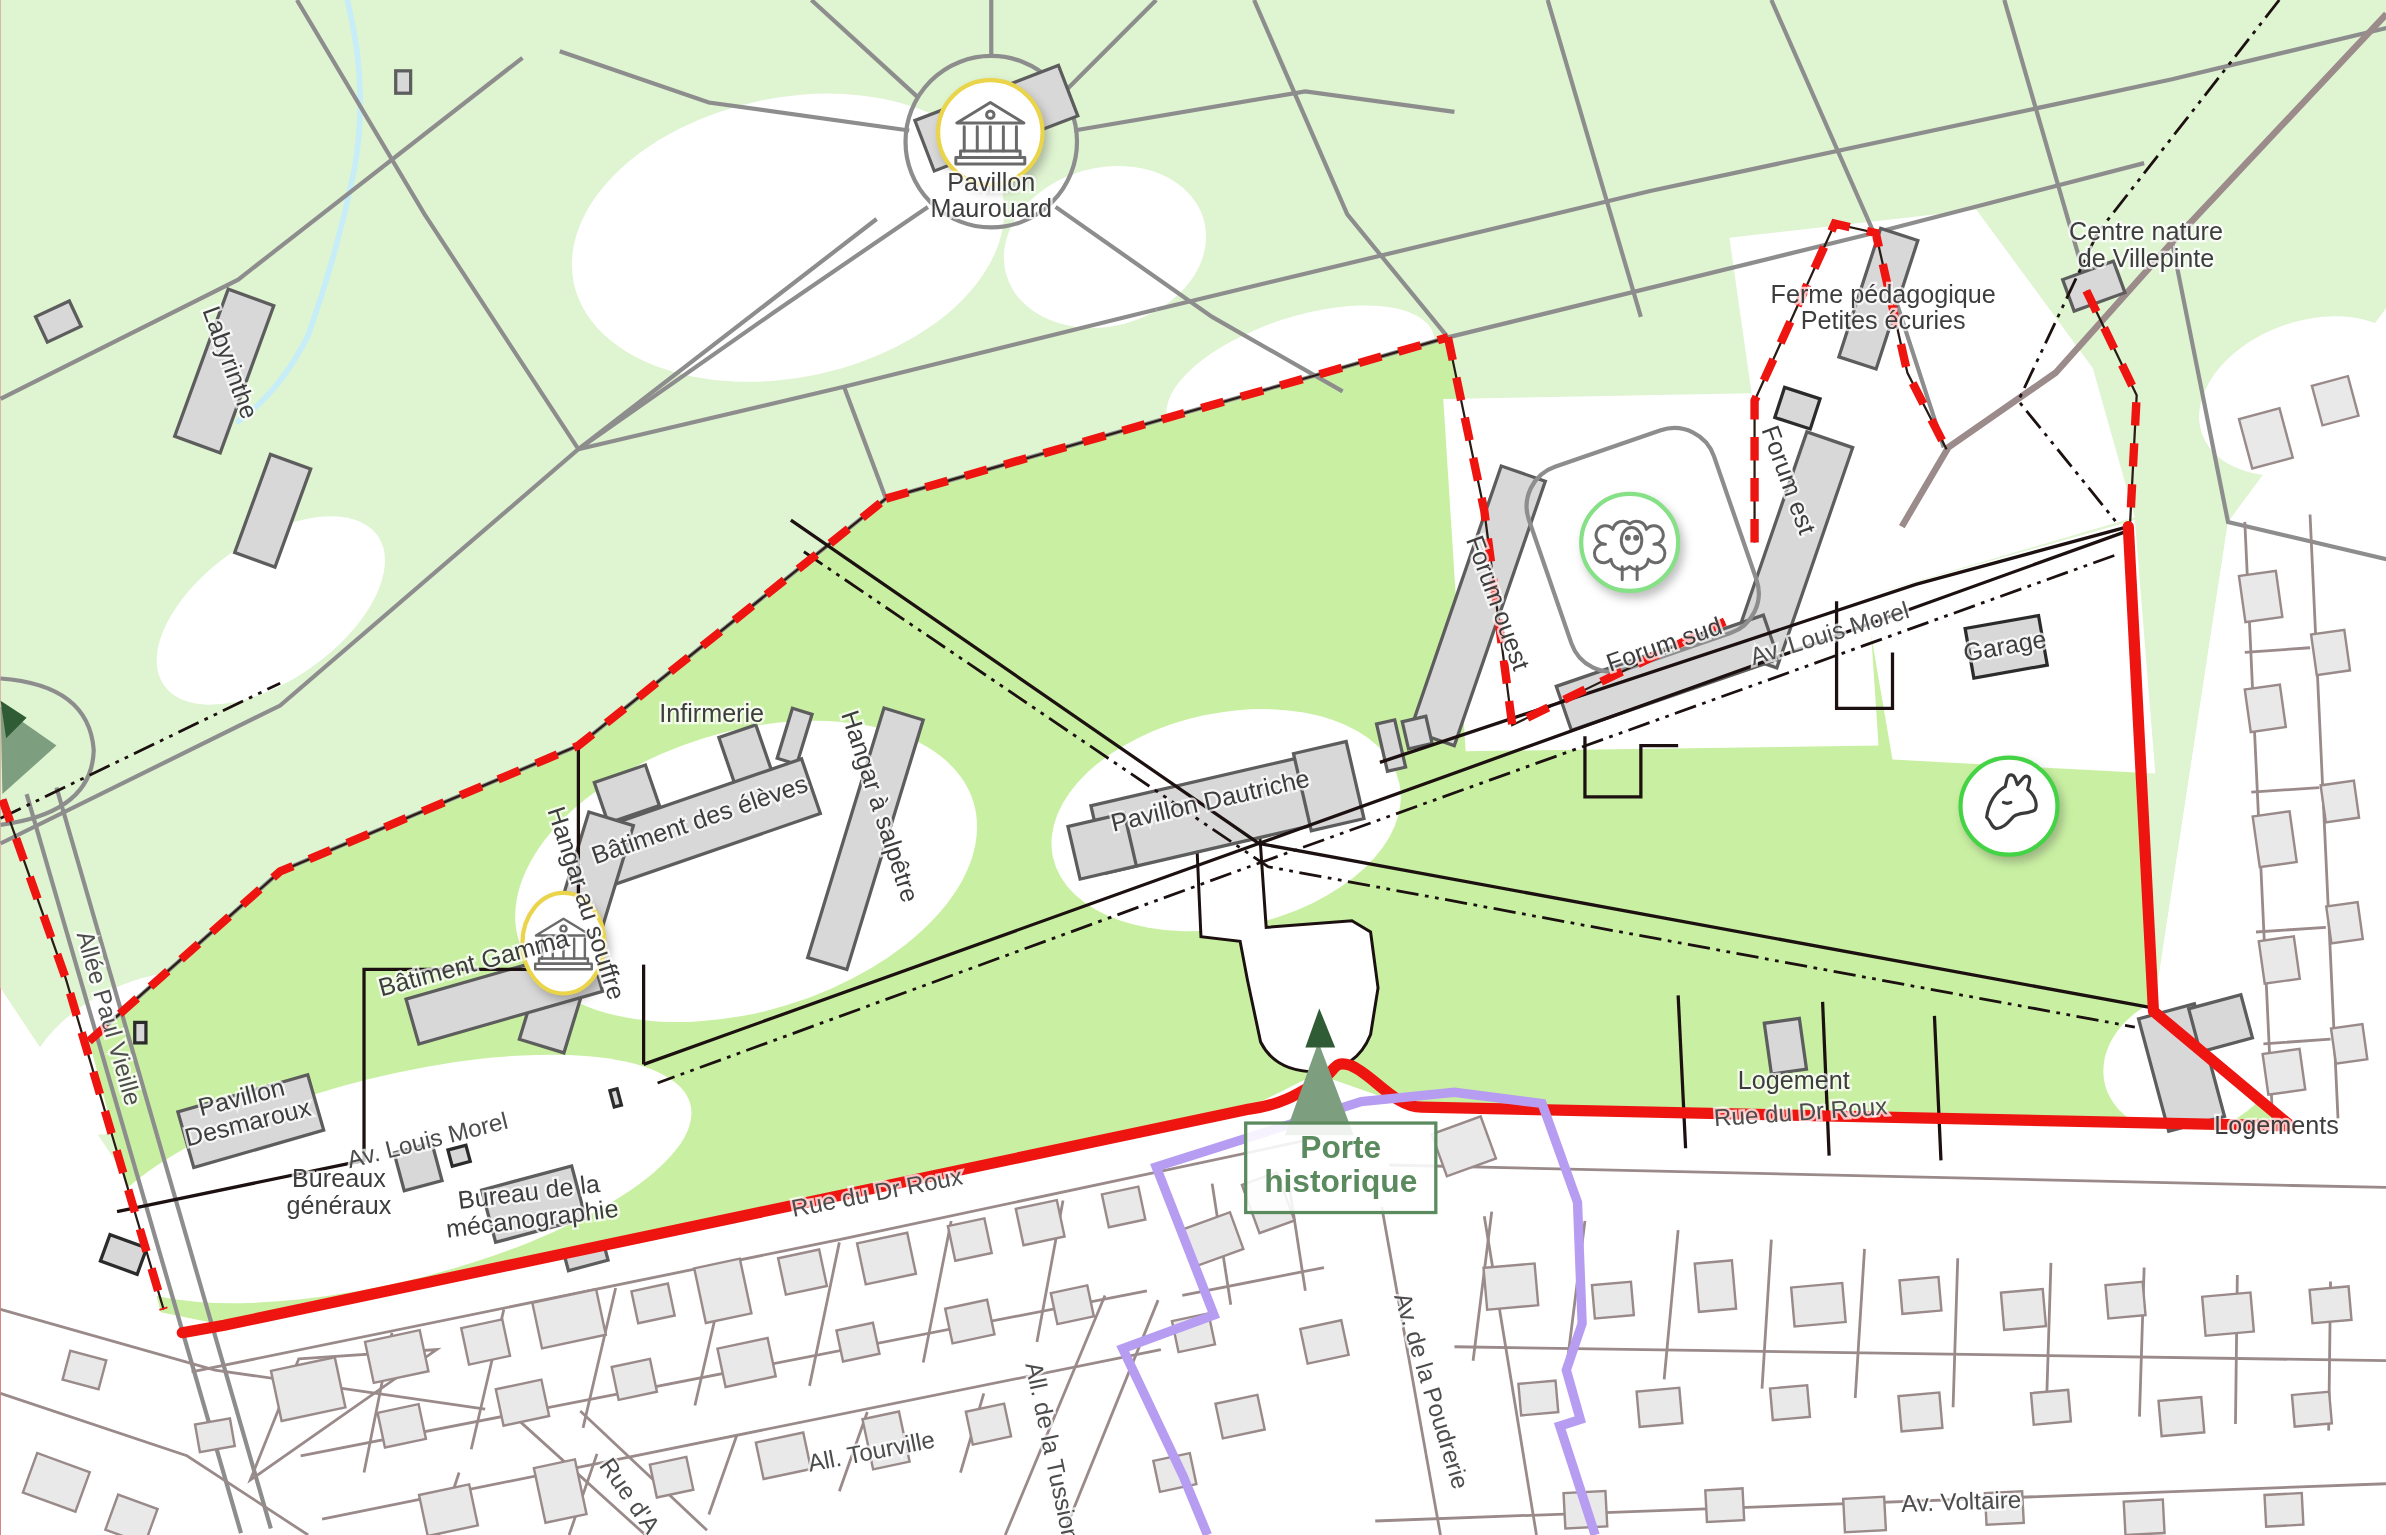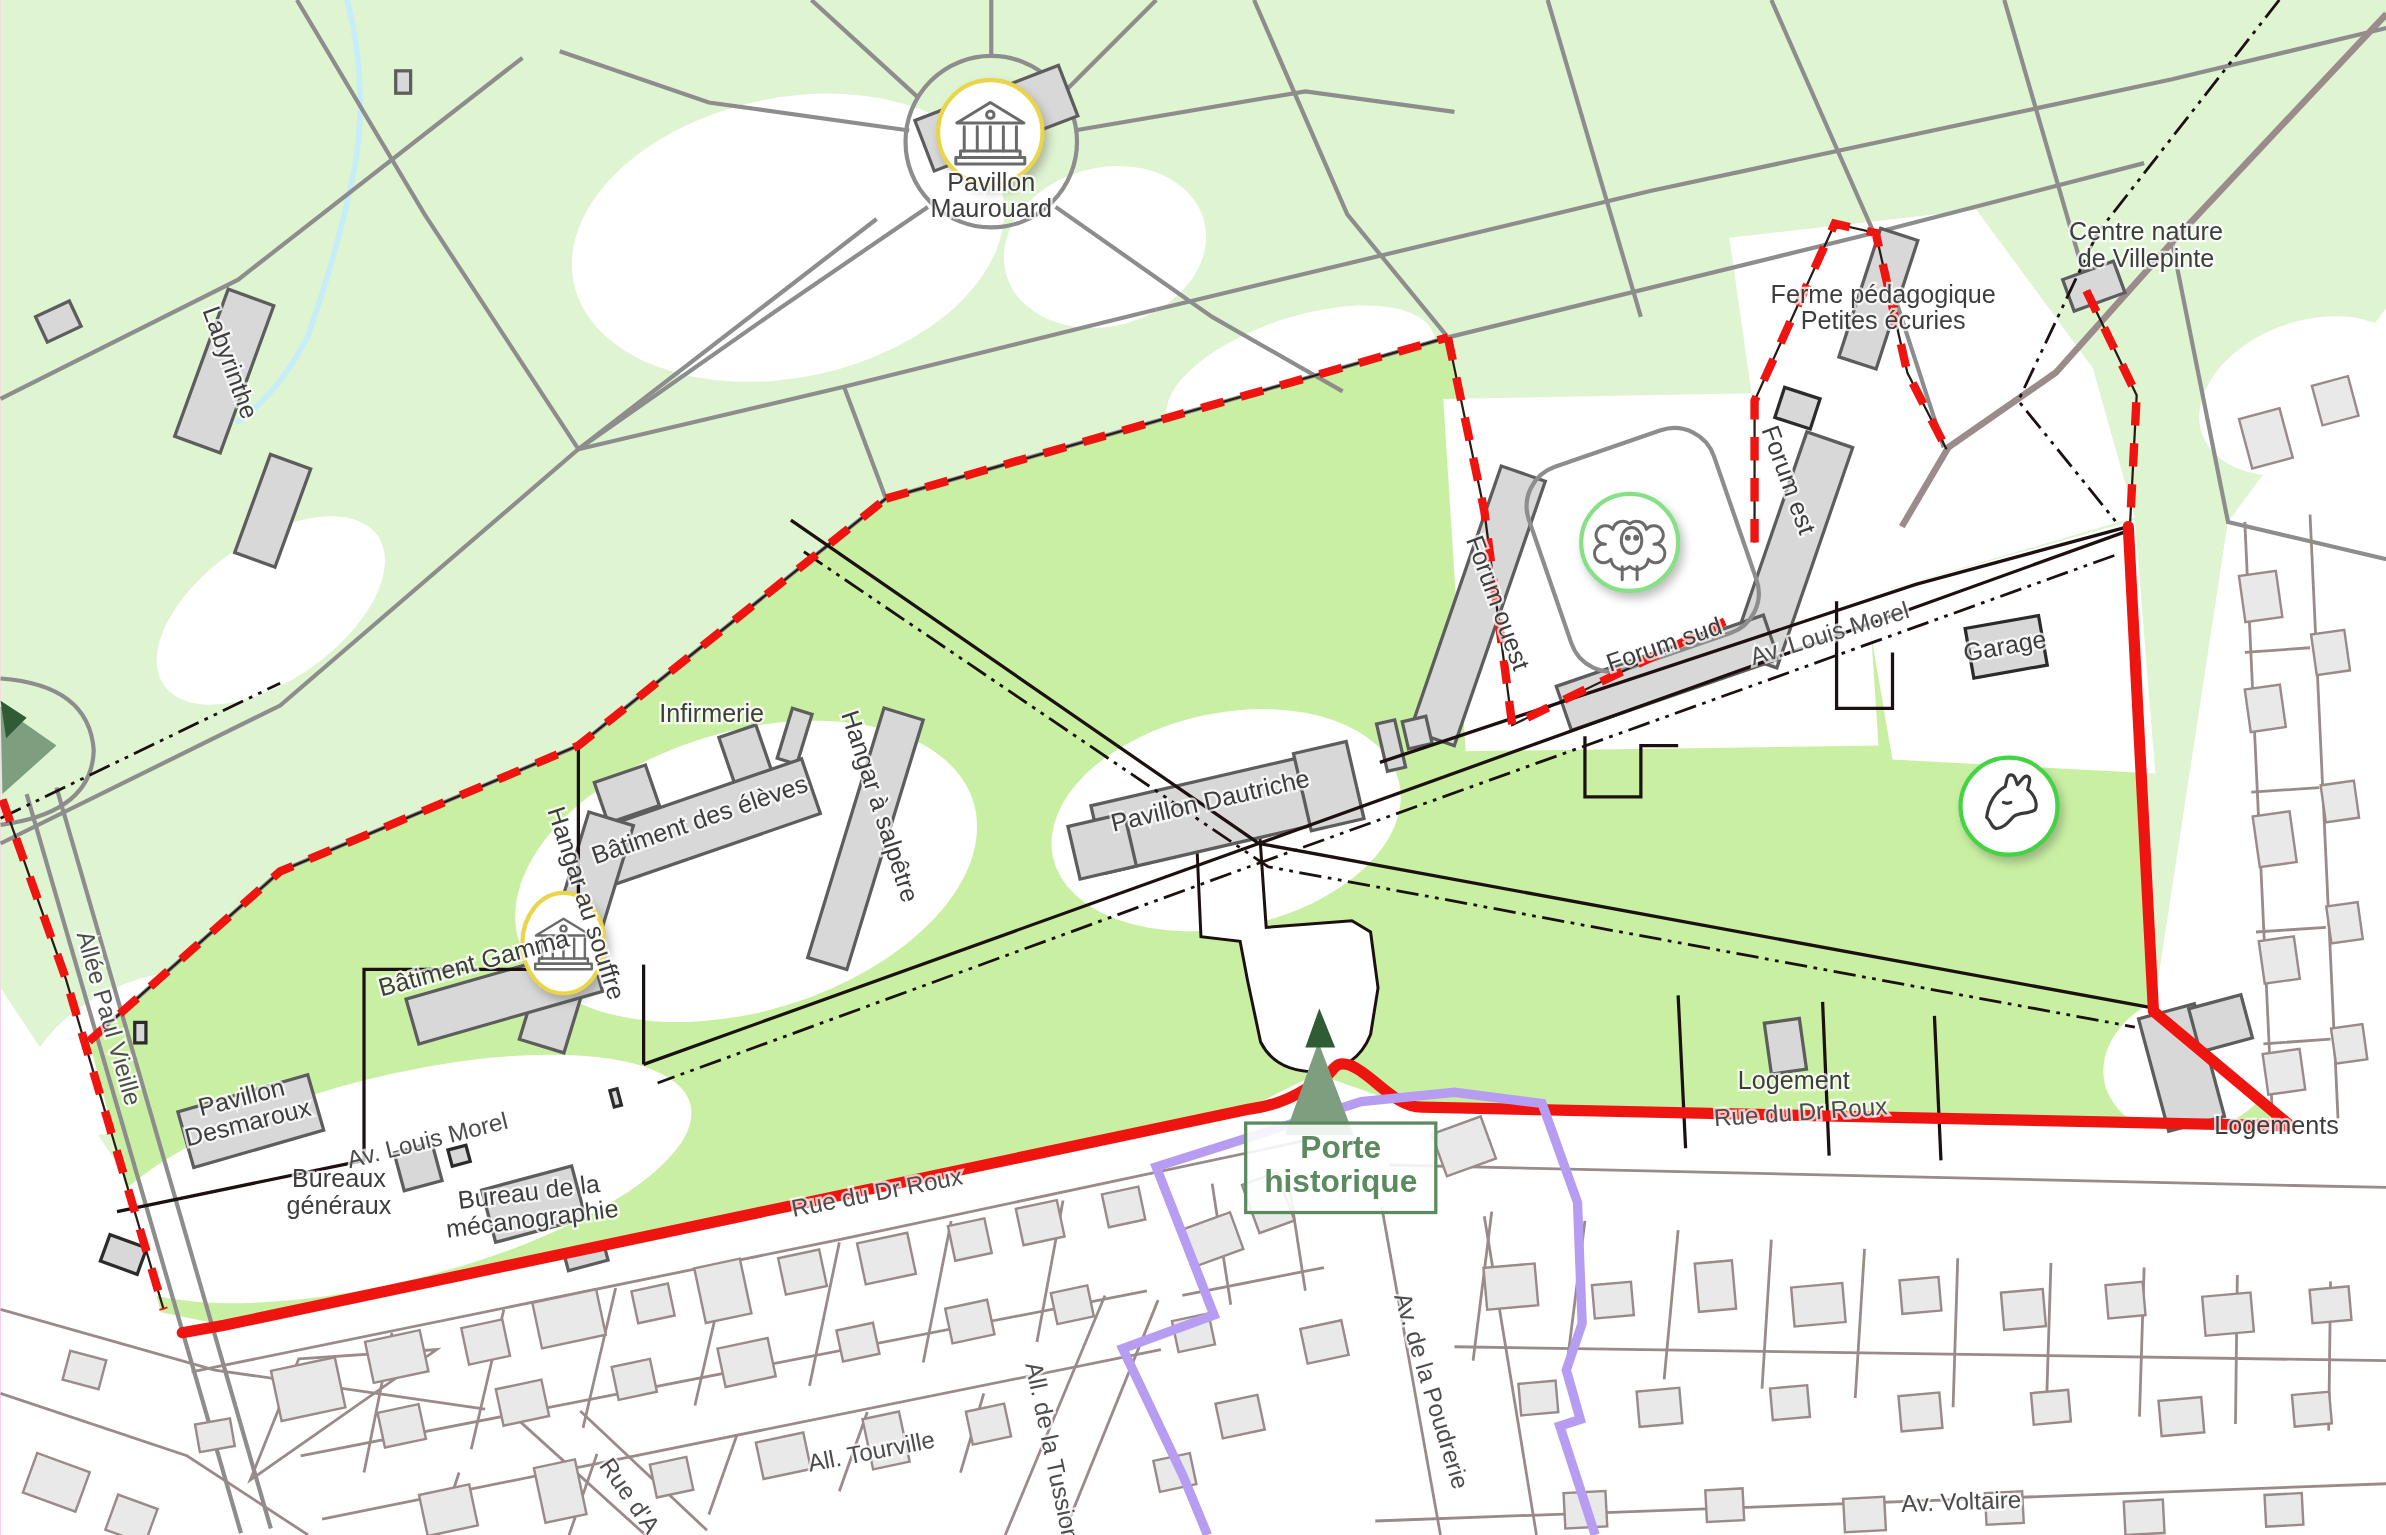--- a/index.html
+++ b/index.html
@@ -1,16 +1,16 @@
 <!DOCTYPE html>
 <html style="font-size:15px"><head>
 <meta charset="utf-8">
 <style>
   html,body{margin:0;padding:0;background:#fff;}
-  .stage{width:2387px;height:1535px;position:relative;overflow:hidden;background:#f9a8d4;}
+  .stage{width:2387px;height:1535px;position:relative;overflow:hidden;background:#b91c1c;}
   svg{display:block}
   .park{fill:#dff4d1}
   .sitegreen{fill:#c9f0a2}
   .wht{fill:#ffffff}
   .pond{fill:#c6edf8}
   .water{stroke:#c6edf8;stroke-width:6;fill:none;stroke-linecap:round}
   .path{stroke:#8d8d8d;stroke-width:4.5;fill:none}
   .road2{stroke:#9b8b8b;stroke-width:7;fill:none}
   .parcel{stroke:#9a8a8a;stroke-width:3;fill:none}
   .bldg{fill:#d8d8d8;stroke:#5d5d5d;stroke-width:3.5}

